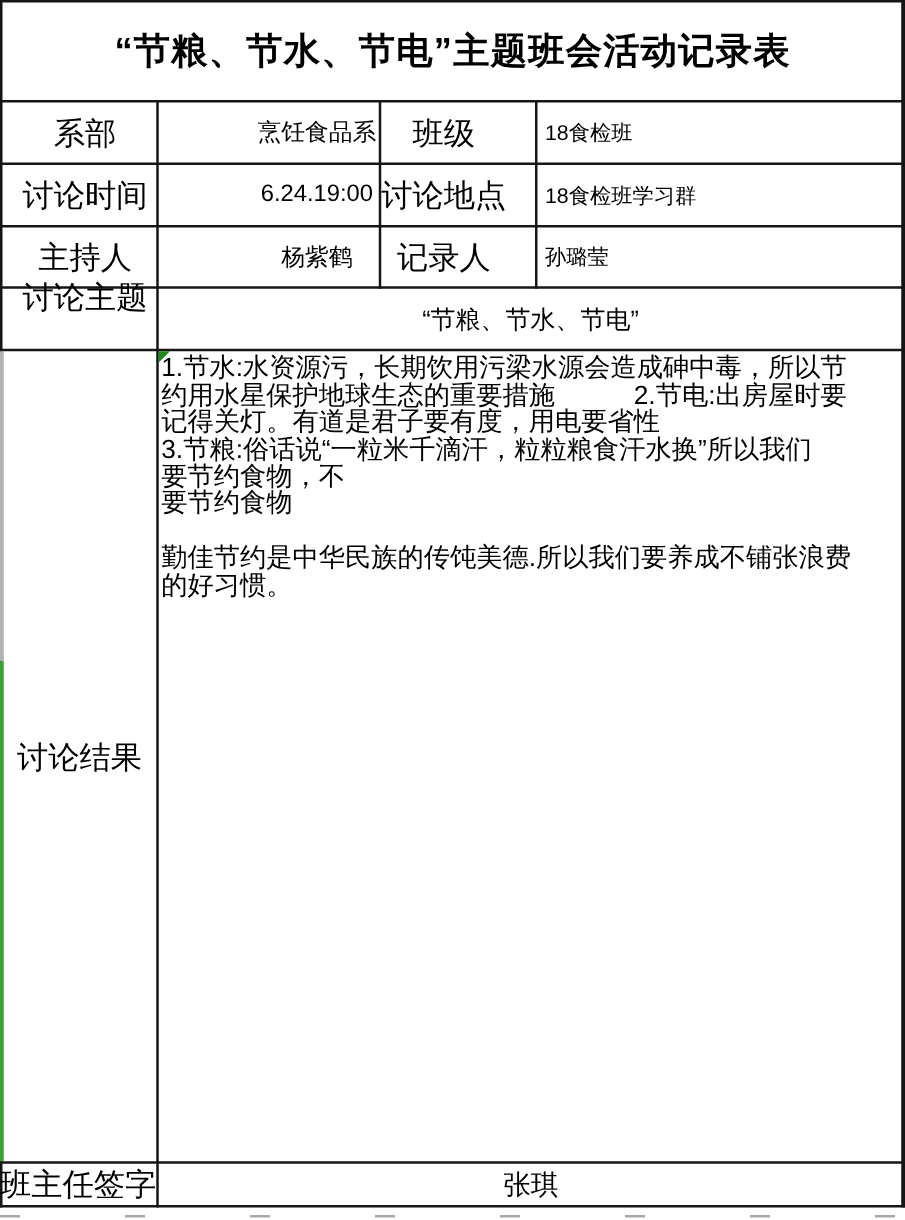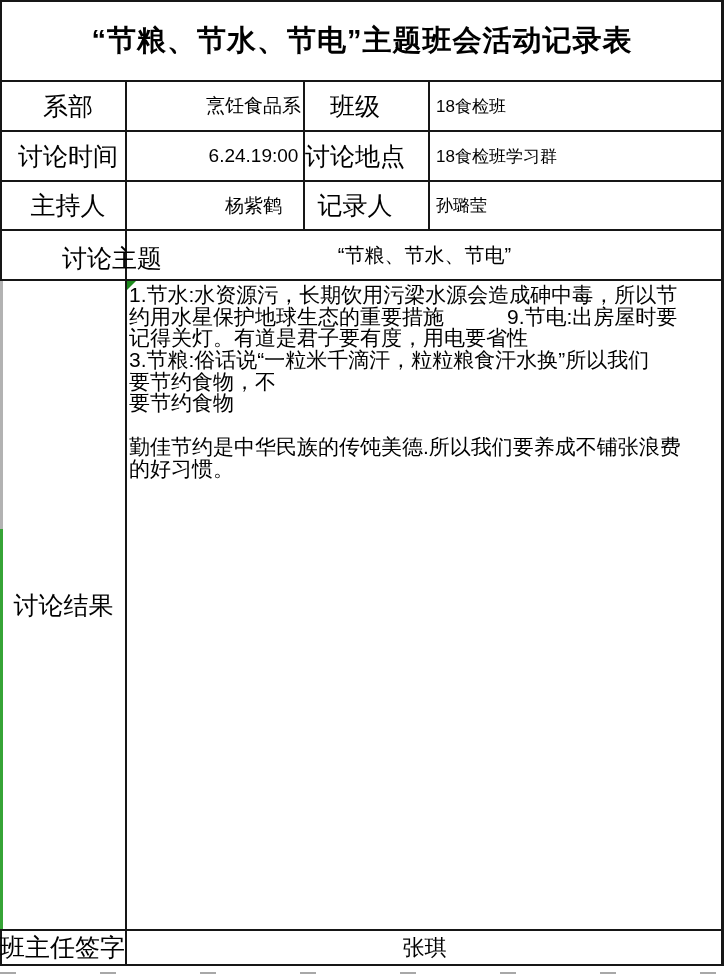--- a/index.html
+++ b/index.html
@@ -42,21 +42,21 @@
   .cell{position:absolute;display:flex;align-items:center;justify-content:center;overflow:hidden;}
   .title-cell{left:0;top:2px;width:724px;height:78px;font-size:29px;font-weight:bold;letter-spacing:1px;}
   .label{font-size:25px;}
   .c-lab1{left:2px;width:132px;}
   .c-val2{left:127px;width:205px;font-size:19px;margin-left:24px;}
   .c-lab3{left:305px;width:100px;}
   .c-val4{left:432px;width:288px;justify-content:flex-start;font-size:17px;padding-left:4px;}
   .r1{top:82px;height:48px;}
   .r2{top:132px;height:48px;}
   .r3{top:182px;height:47px;}
-  .r4{top:234px;height:48px;margin-left:44px;}
+  .r4{top:213px;height:48px;}
   .topic-val{left:127px;top:231px;width:595px;height:48px;font-size:20px;}
   .result-label{left:2px;top:281px;width:123px;height:648px;}
   .result-content{
     left:129px;top:281px;width:593px;height:648px;
     display:block;padding-top:3px;font-size:21px;
   }
   .result-line{height:21.7px;line-height:21.7px;white-space:pre;overflow:visible;}
   .sig-label{left:0;top:931px;width:125px;height:33px;font-size:25px;white-space:nowrap;}
   .sig-value{left:127px;top:931px;width:595px;height:33px;font-size:22px;}
 </style>
@@ -99,21 +99,21 @@
   <div class="cell c-val2 r3">杨紫鹤</div>
   <div class="cell label c-lab3 r3">记录人</div>
   <div class="cell c-val4 r3">孙璐莹</div>
 
   <div class="cell label c-lab1 r4">讨论主题</div>
   <div class="cell topic-val">“节粮、节水、节电”</div>
 
   <div class="cell label result-label">讨论结果</div>
   <div class="cell result-content">
       <div class="result-line">1.节水:水资源污，长期饮用污梁水源会造成砷中毒，所以节</div>
-      <div class="result-line">约用水星保护地球生态的重要措施　　　9.节电:出房屋时要</div>
+      <div class="result-line">约用水星保护地球生态的重要措施　　　2.节电:出房屋时要</div>
       <div class="result-line">记得关灯。有道是君子要有度，用电要省性</div>
       <div class="result-line">3.节粮:俗话说“一粒米千滴汗，粒粒粮食汗水换”所以我们</div>
       <div class="result-line">要节约食物，不</div>
       <div class="result-line">要节约食物</div>
       <div class="result-line"></div>
       <div class="result-line">勤佳节约是中华民族的传饨美德.所以我们要养成不铺张浪费</div>
       <div class="result-line">的好习惯。</div>
     </div>
 
   <div class="cell sig-label">班主任签字</div>

